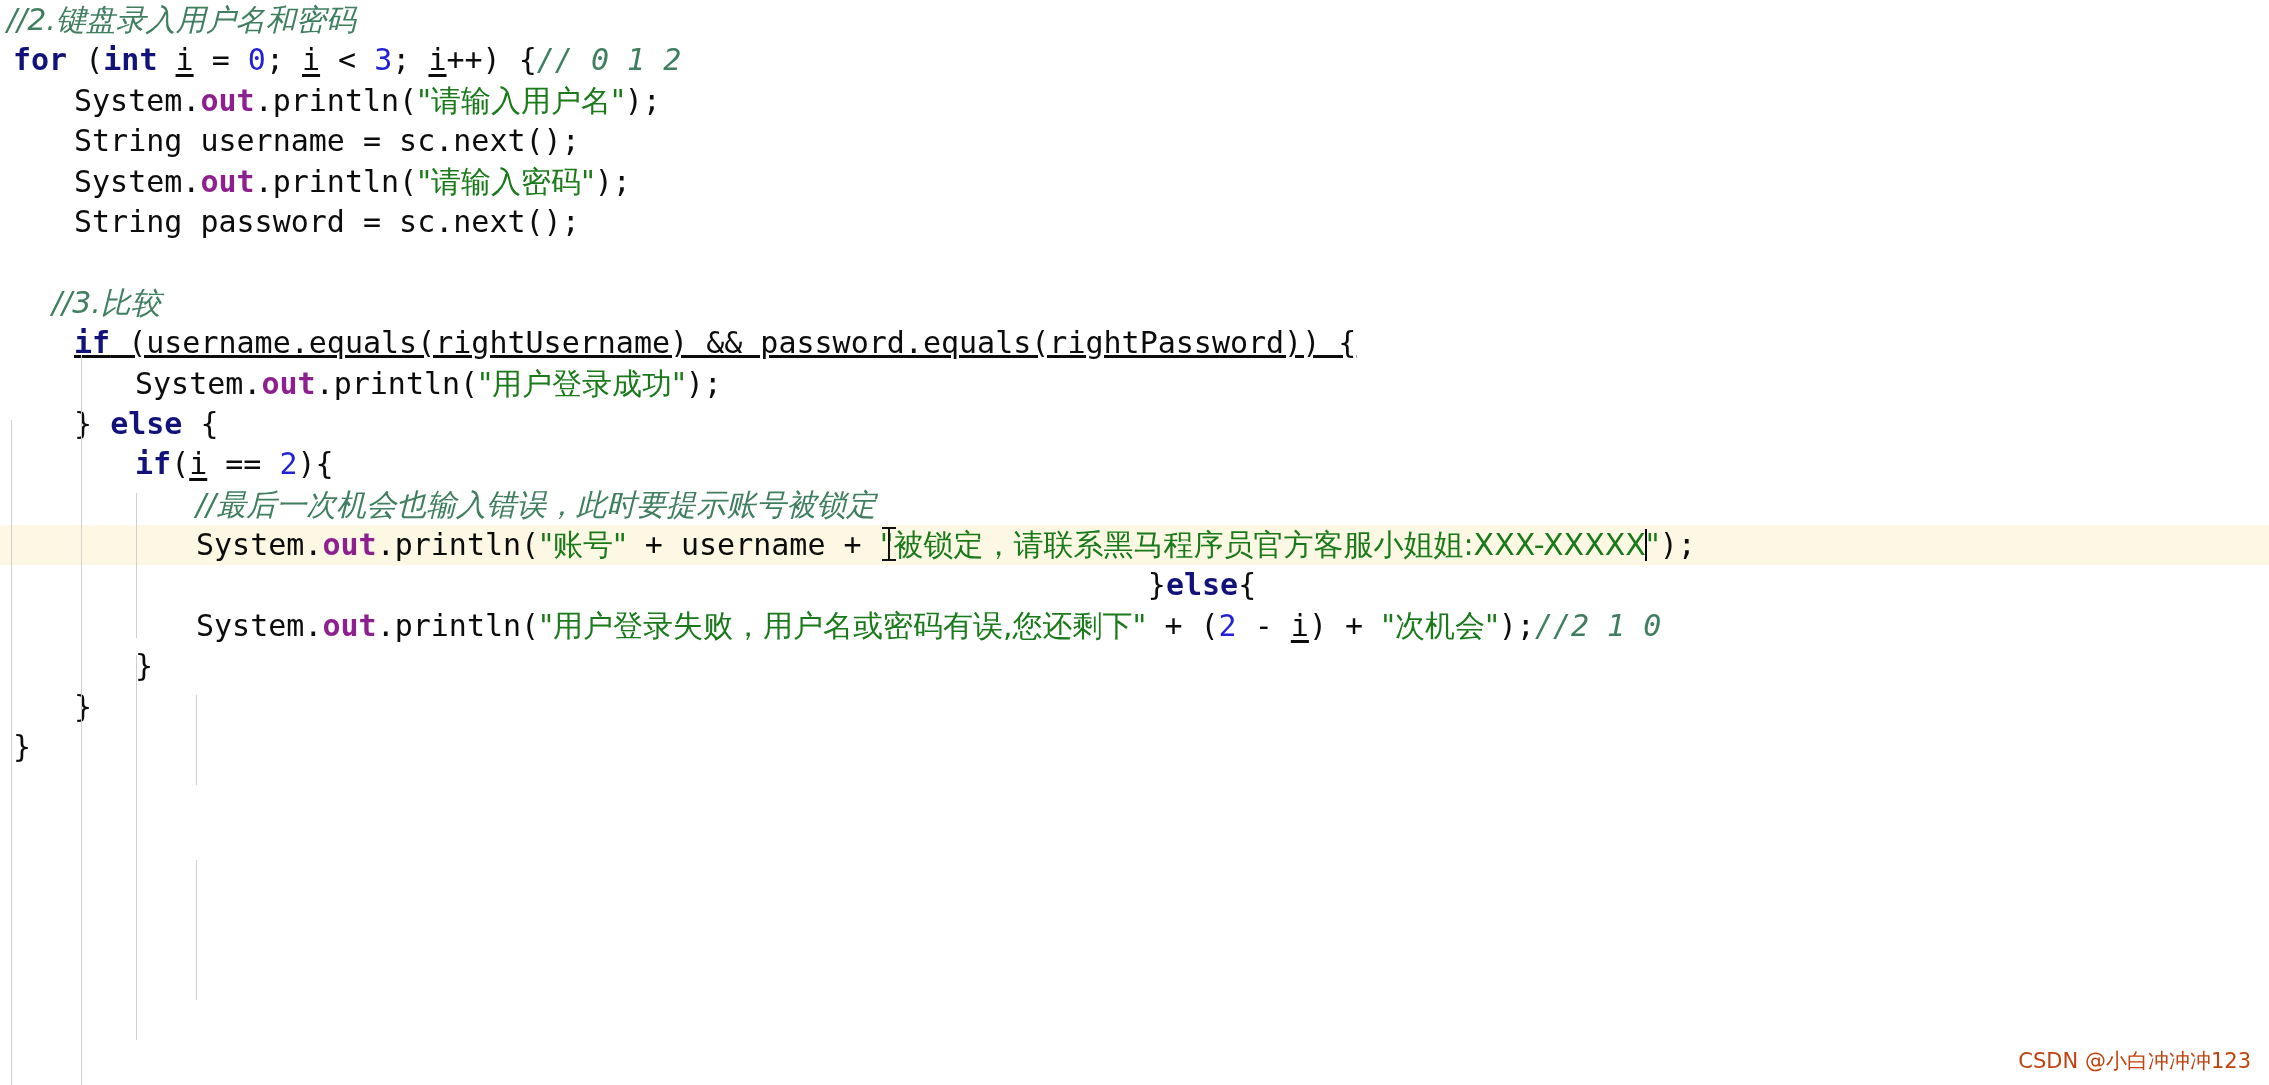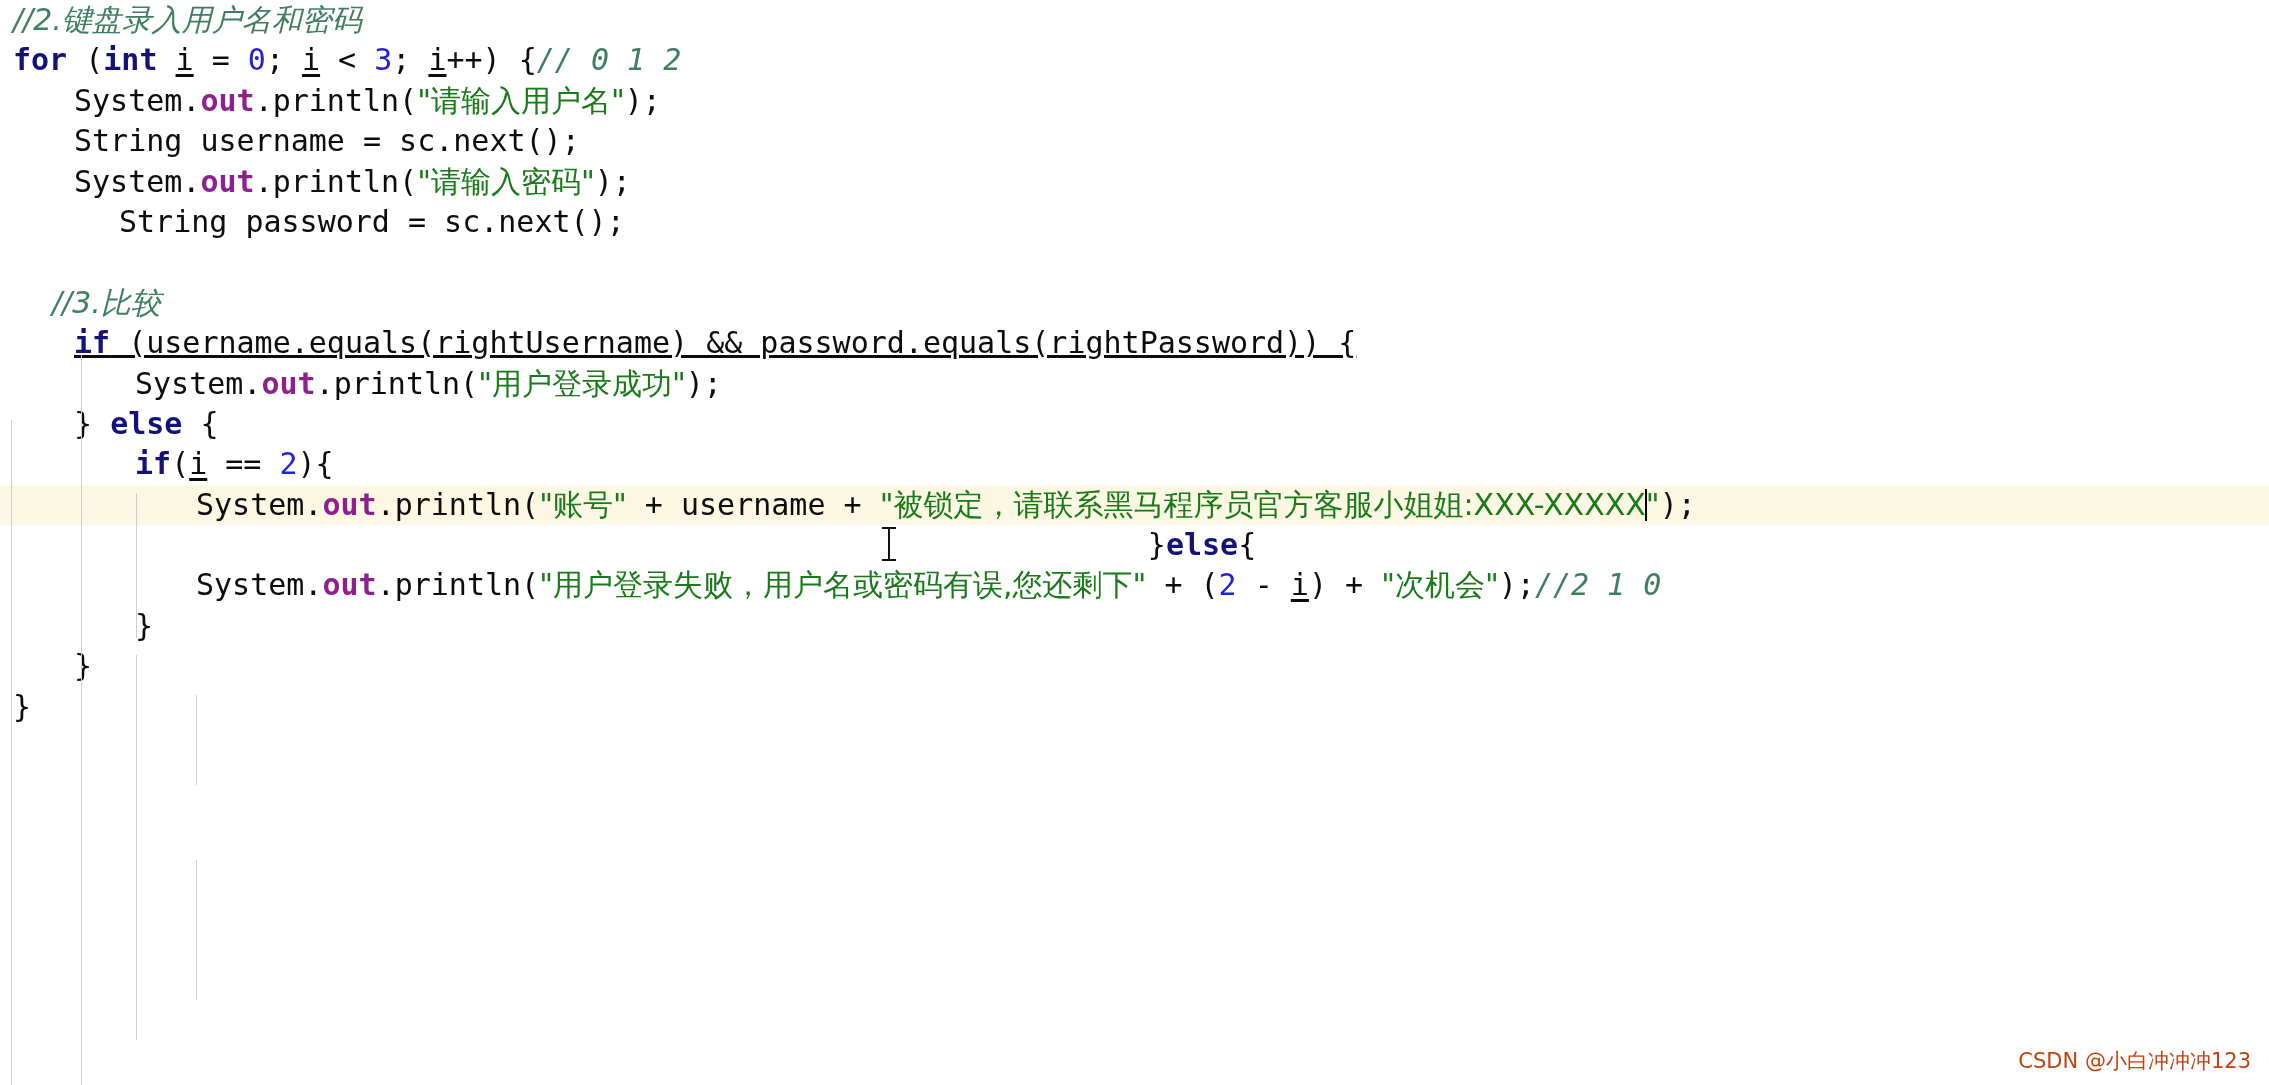--- a/index.html
+++ b/index.html
@@ -105,32 +105,33 @@
     color: #c2410c;
     white-space: nowrap;
   }
 </style>
 </head>
 <body>
 
 <div id="editor">
 
   <div class="code-area" id="code-area">
-      <div class="line" style="padding-left: 13px;"><span class="cmt-cn">//2.键盘录入用户名和密码</span></div>
+      <div class="line" style="padding-left: 7px;"><span class="cmt-cn">//2.键盘录入用户名和密码</span></div>
       <div class="line" style="padding-left: 13px;"><span class="kw">for</span><span class="plain"> (</span><span class="kw">int</span><span class="plain"> </span><span class="var">i</span><span class="plain"> = </span><span class="num">0</span><span class="plain">; </span><span class="var">i</span><span class="plain"> &lt; </span><span class="num">3</span><span class="plain">; </span><span class="var">i</span><span class="plain">++) {</span><span class="cmt">// 0 1 2</span></div>
       <div class="line" style="padding-left: 74px;"><span class="plain">System.</span><span class="fld">out</span><span class="plain">.println(</span><span class="str cn">"请输入用户名"</span><span class="plain">);</span></div>
       <div class="line" style="padding-left: 74px;"><span class="plain">String username = sc.next();</span></div>
       <div class="line" style="padding-left: 74px;"><span class="plain">System.</span><span class="fld">out</span><span class="plain">.println(</span><span class="str cn">"请输入密码"</span><span class="plain">);</span></div>
-      <div class="line" style="padding-left: 74px; margin-left: 45px;"><span class="plain">String password = sc.next();</span></div>
+      <div class="line" style="padding-left: 74px;"><span class="plain">String password = sc.next();</span></div>
       <div class="line" style="padding-left: 13px;">&nbsp;</div>
       <div class="line" style="padding-left: 52px;"><span class="cmt-cn">//3.比较</span></div>
       <div class="line" style="padding-left: 74px; text-decoration: underline;"><span class="kw">if</span><span class="plain"> (username.equals(rightUsername) &amp;&amp; password.equals(rightPassword)) {</span></div>
       <div class="line" style="padding-left: 135px;"><span class="plain">System.</span><span class="fld">out</span><span class="plain">.println(</span><span class="str cn">"用户登录成功"</span><span class="plain">);</span></div>
       <div class="line" style="padding-left: 74px;"><span class="plain">} </span><span class="kw">else</span><span class="plain"> {</span></div>
       <div class="line" style="padding-left: 135px;"><span class="kw">if</span><span class="plain">(</span><span class="var">i</span><span class="plain"> == </span><span class="num">2</span><span class="plain">){</span></div>
+      <div class="line" style="padding-left: 196px;"><span class="cmt-cn">//最后一次机会也输入错误，此时要提示账号被锁定</span></div>
       <div class="line highlight" style="padding-left: 196px;"><span class="plain">System.</span><span class="fld">out</span><span class="plain">.println(</span><span class="str cn">"账号"</span><span class="plain"> + username + </span><span class="str cn">"被锁定，请联系黑马程序员官方客服小姐姐:XXX-XXXXX</span><span class="caret"></span><span class="str cn">"</span><span class="plain">);</span></div>
       <div class="line" style="padding-left: 135px; text-align: center;"><span class="plain">}</span><span class="kw">else</span><span class="plain">{</span></div>
       <div class="line" style="padding-left: 196px;"><span class="plain">System.</span><span class="fld">out</span><span class="plain">.println(</span><span class="str cn">"用户登录失败，用户名或密码有误,您还剩下"</span><span class="plain"> + (</span><span class="num">2</span><span class="plain"> - </span><span class="var">i</span><span class="plain">) + </span><span class="str cn">"次机会"</span><span class="plain">);</span><span class="cmt">//2 1 0</span></div>
       <div class="line" style="padding-left: 135px;"><span class="plain">}</span></div>
       <div class="line" style="padding-left: 74px;"><span class="plain">}</span></div>
       <div class="line" style="padding-left: 13px;"><span class="plain">}</span></div>
     </div>
 
   <div class="mouse-cursor" id="mouse-cursor" style="left: 881px; top: 527px;">
     <div class="cap-t"></div>

